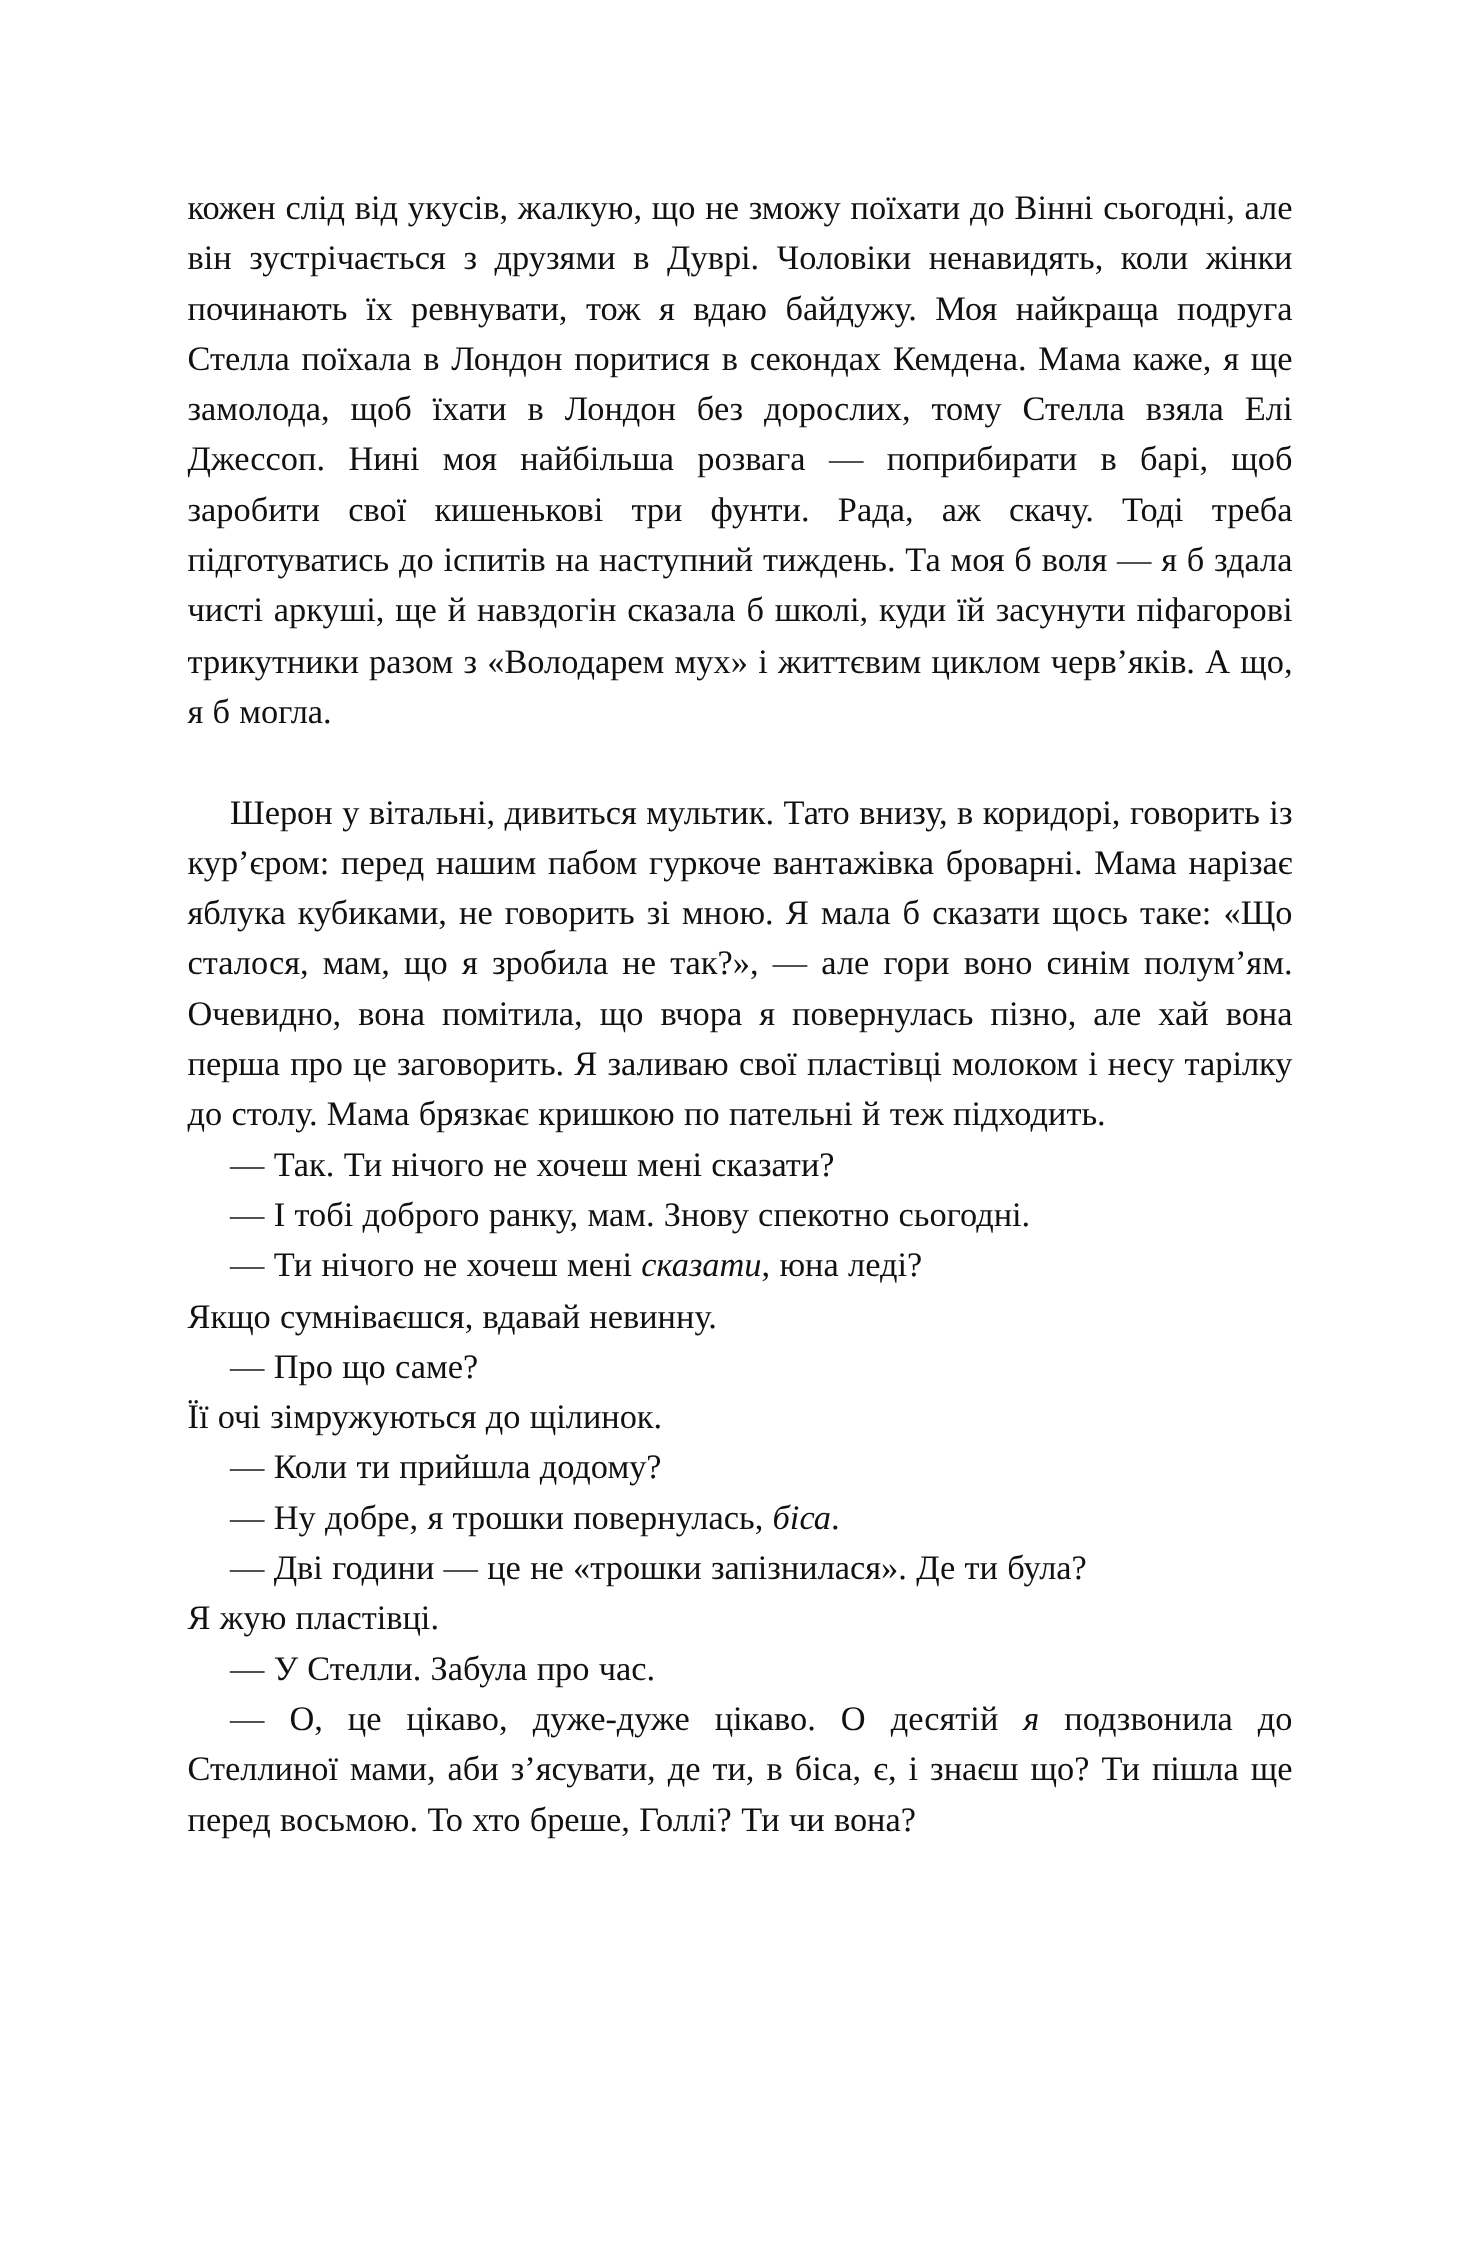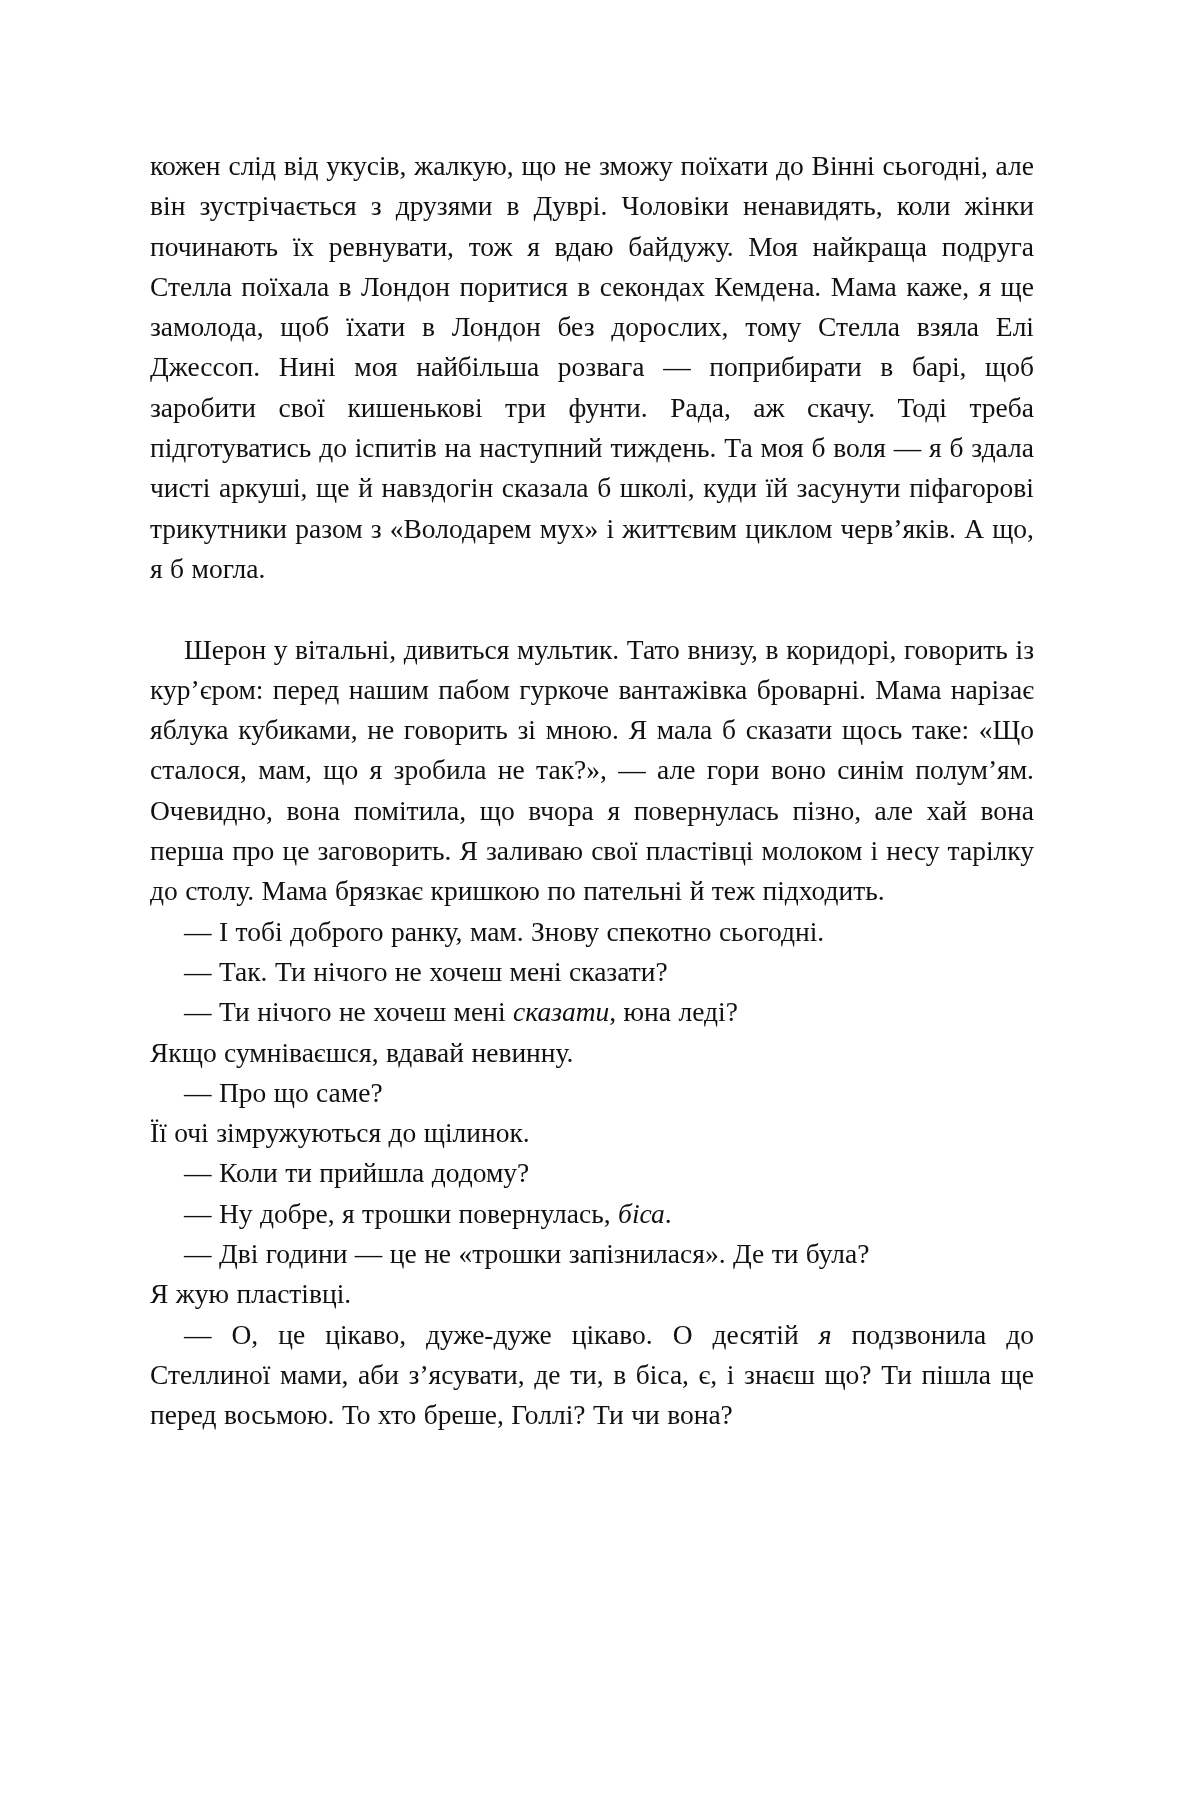--- a/index.html
+++ b/index.html
@@ -78,28 +78,29 @@
 </head>
 <body>
 
 <div class="page">
 
   <div class="text-column">
 
   <p class="para no-indent"><span>кожен слід від укусів, жалкую, що не зможу поїхати до Вінні сьогодні, але він зустрічається з друзями в Дуврі. Чоловіки ненавидять, коли жінки починають їх ревнувати, тож я вдаю байдужу. Моя найкраща подруга Стелла поїхала в Лондон поритися в секондах Кемдена. Мама каже, я ще замолода, щоб їхати в Лондон без дорослих, тому Стелла взяла Елі Джессоп. Нині моя найбільша розвага — поприбирати в барі, щоб заробити свої кишенькові три фунти. Рада, аж скачу. Тоді треба підготуватись до іспитів на наступний тиждень. Та моя б воля — я б здала чисті аркуші, ще й навздогін сказала б школі, куди їй засунути піфагорові трикутники разом з «Володарем мух» і життєвим циклом черв’яків. А що, я б могла.</span></p>
       <div class="scene-break"></div>
       <p class="para indent"><span>Шерон у вітальні, дивиться мультик. Тато внизу, в коридорі, говорить із кур’єром: перед нашим пабом гуркоче вантажівка броварні. Мама нарізає яблука кубиками, не говорить зі мною. Я мала б сказати щось таке: «Що сталося, мам, що я зробила не так?», — але гори воно синім полум’ям. Очевидно, вона помітила, що вчора я повернулась пізно, але хай вона перша про це заговорить. Я заливаю свої пластівці молоком і несу тарілку до столу. Мама брязкає кришкою по пательні й теж підходить.</span></p>
+      <p class="para indent"><span>— Так. Ти нічого не хочеш мені сказати?</span></p>
       <p class="para indent"><span>— І тобі доброго ранку, мам. Знову спекотно сьогодні.</span></p>
-      <p class="para indent"><span>— Так. Ти нічого не хочеш мені сказати?</span></p>
       <p class="para indent"><span>— Ти нічого не хочеш мені </span><em class="emph">сказати</em><span>, юна леді?</span></p>
       <p class="para no-indent"><span>Якщо сумніваєшся, вдавай невинну.</span></p>
       <p class="para indent"><span>— Про що саме?</span></p>
       <p class="para no-indent"><span>Її очі зімружуються до щілинок.</span></p>
       <p class="para indent"><span>— Коли ти прийшла додому?</span></p>
       <p class="para indent"><span>— Ну добре, я трошки повернулась, </span><em class="emph">біса</em><span>.</span></p>
       <p class="para indent"><span>— Дві години — це не «трошки запізнилася». Де ти була?</span></p>
       <p class="para no-indent"><span>Я жую пластівці.</span></p>
+      <p class="para indent"><span>— У Стелли. Забула про час.</span></p>
       <p class="para indent"><span>— О, це цікаво, дуже-дуже цікаво. О десятій </span><em class="emph">я</em><span> подзвонила до Стеллиної мами, аби з’ясувати, де ти, в біса, є, і знаєш що? Ти пішла ще перед восьмою. То хто бреше, Голлі? Ти чи вона?</span></p>
     </div>
 
   <div class="folio">10</div>
 
 </div>
 
 </body></html>

